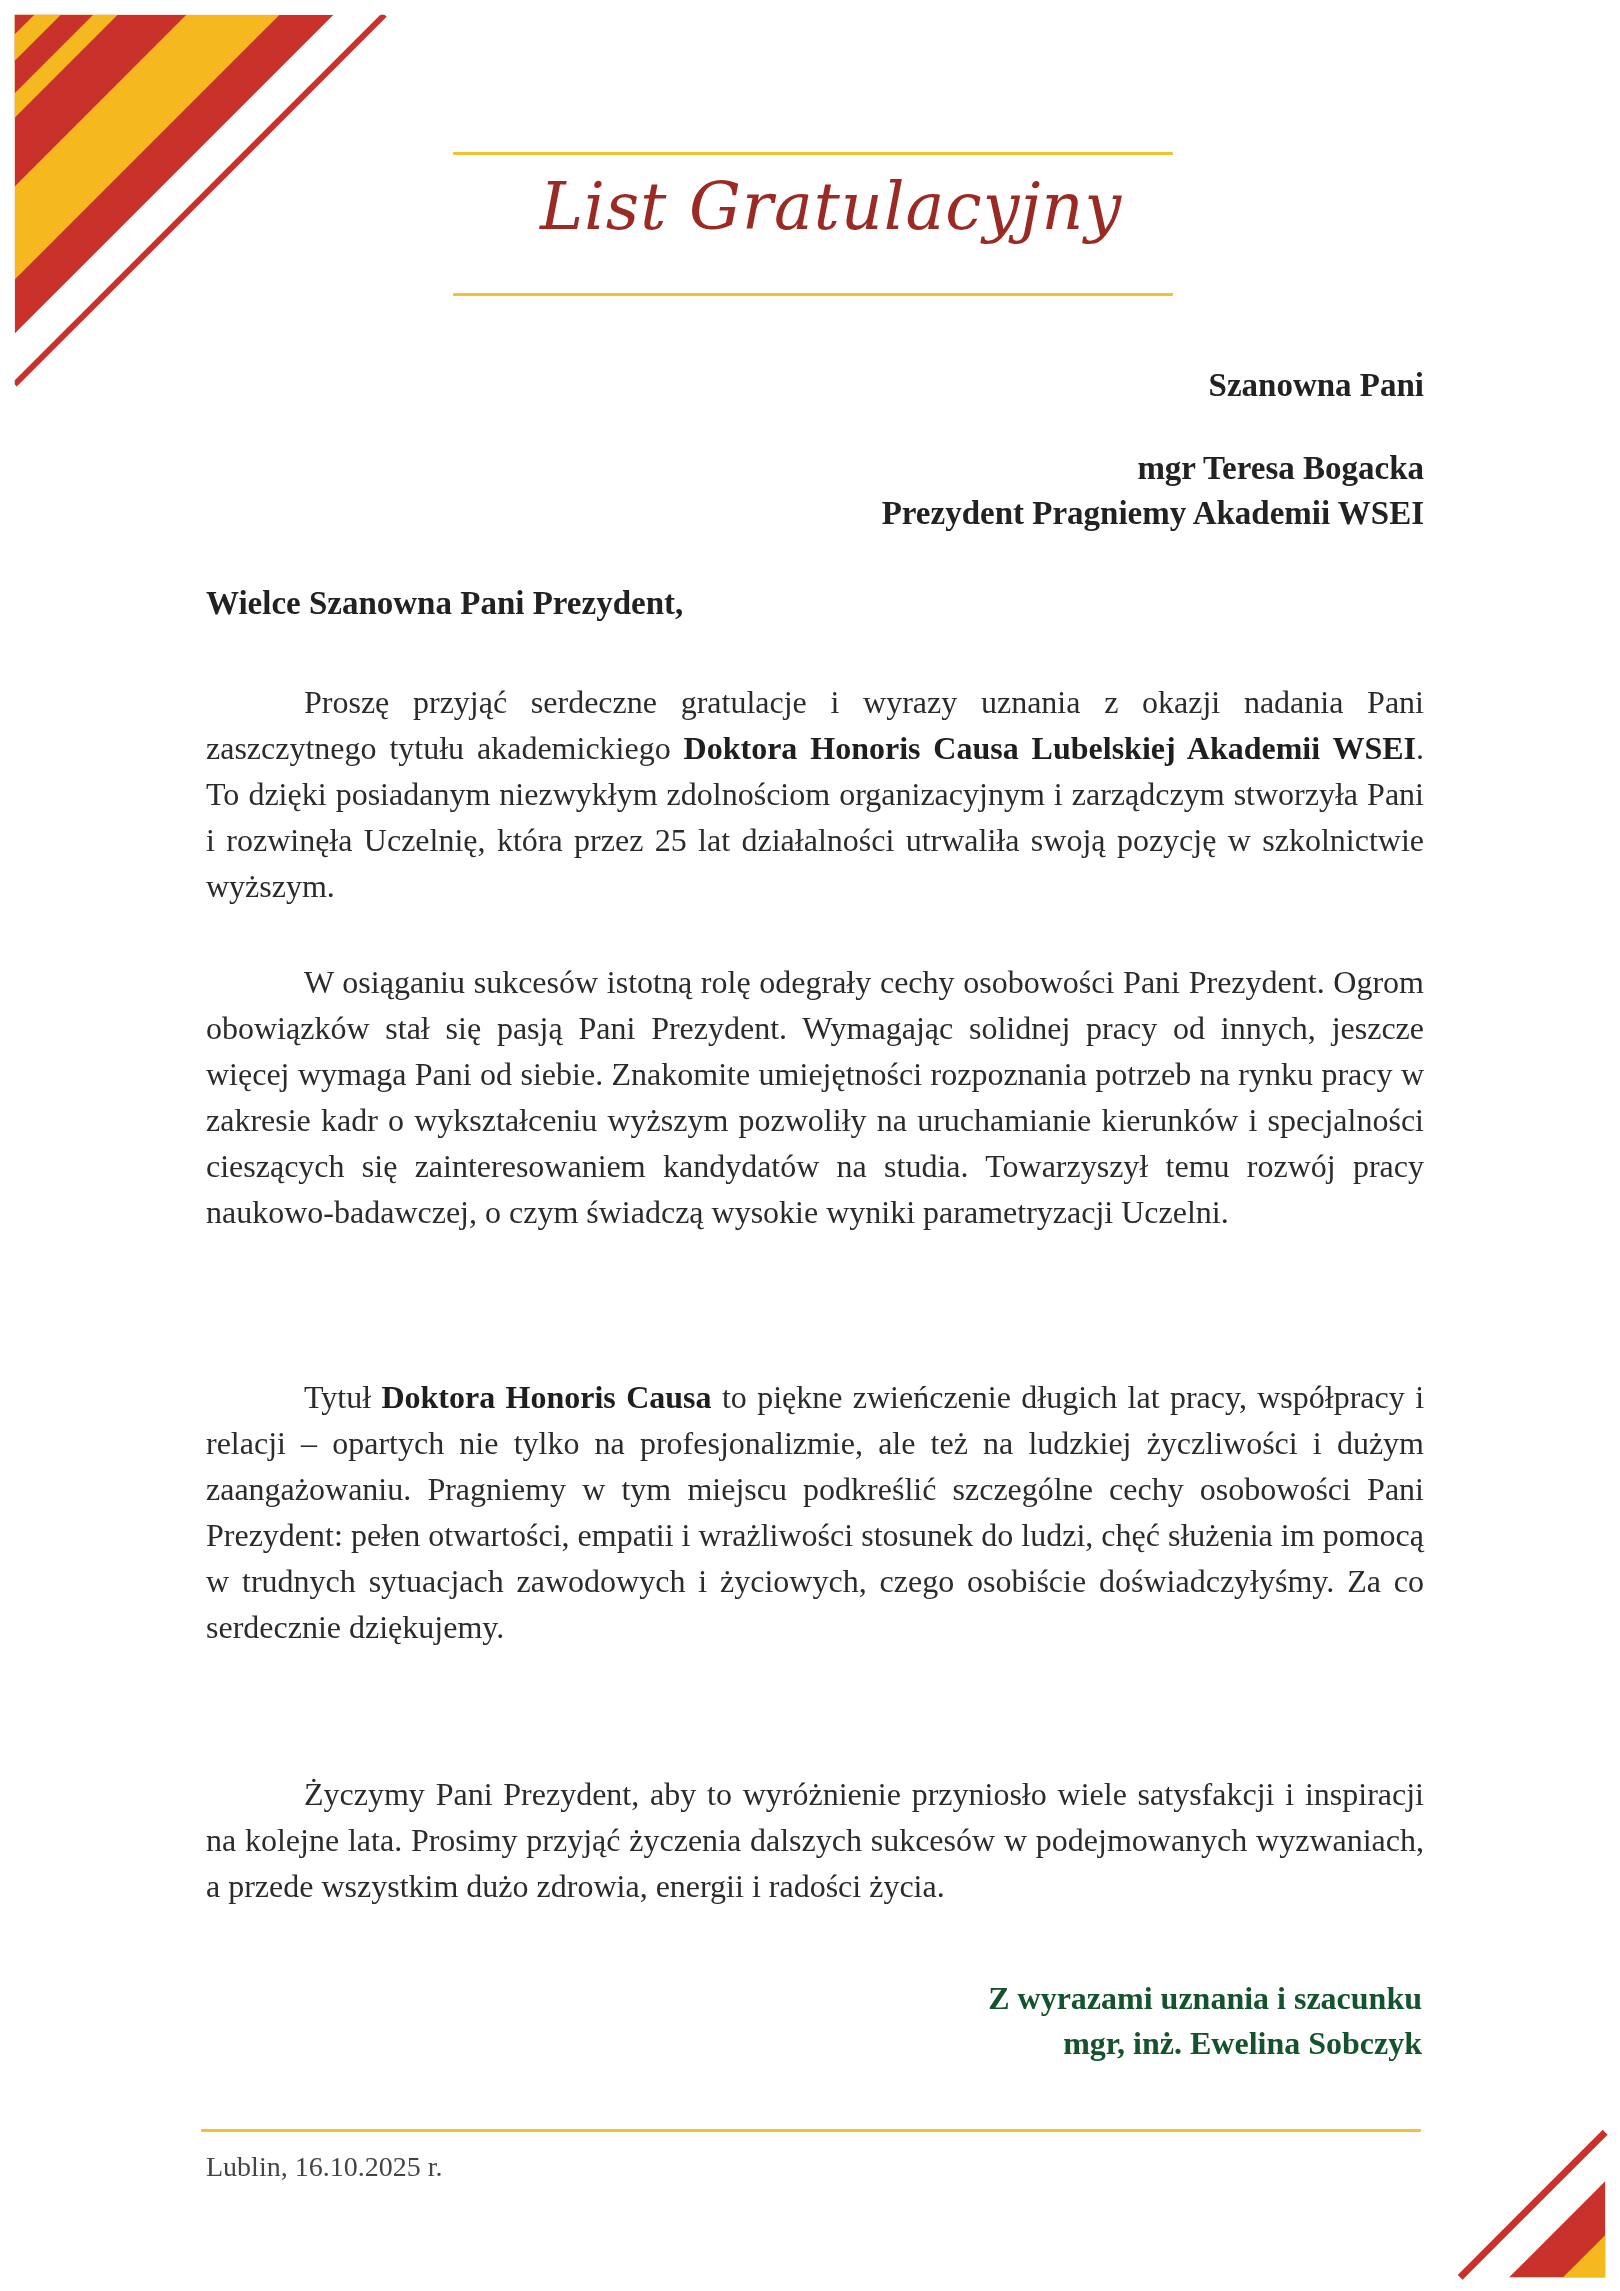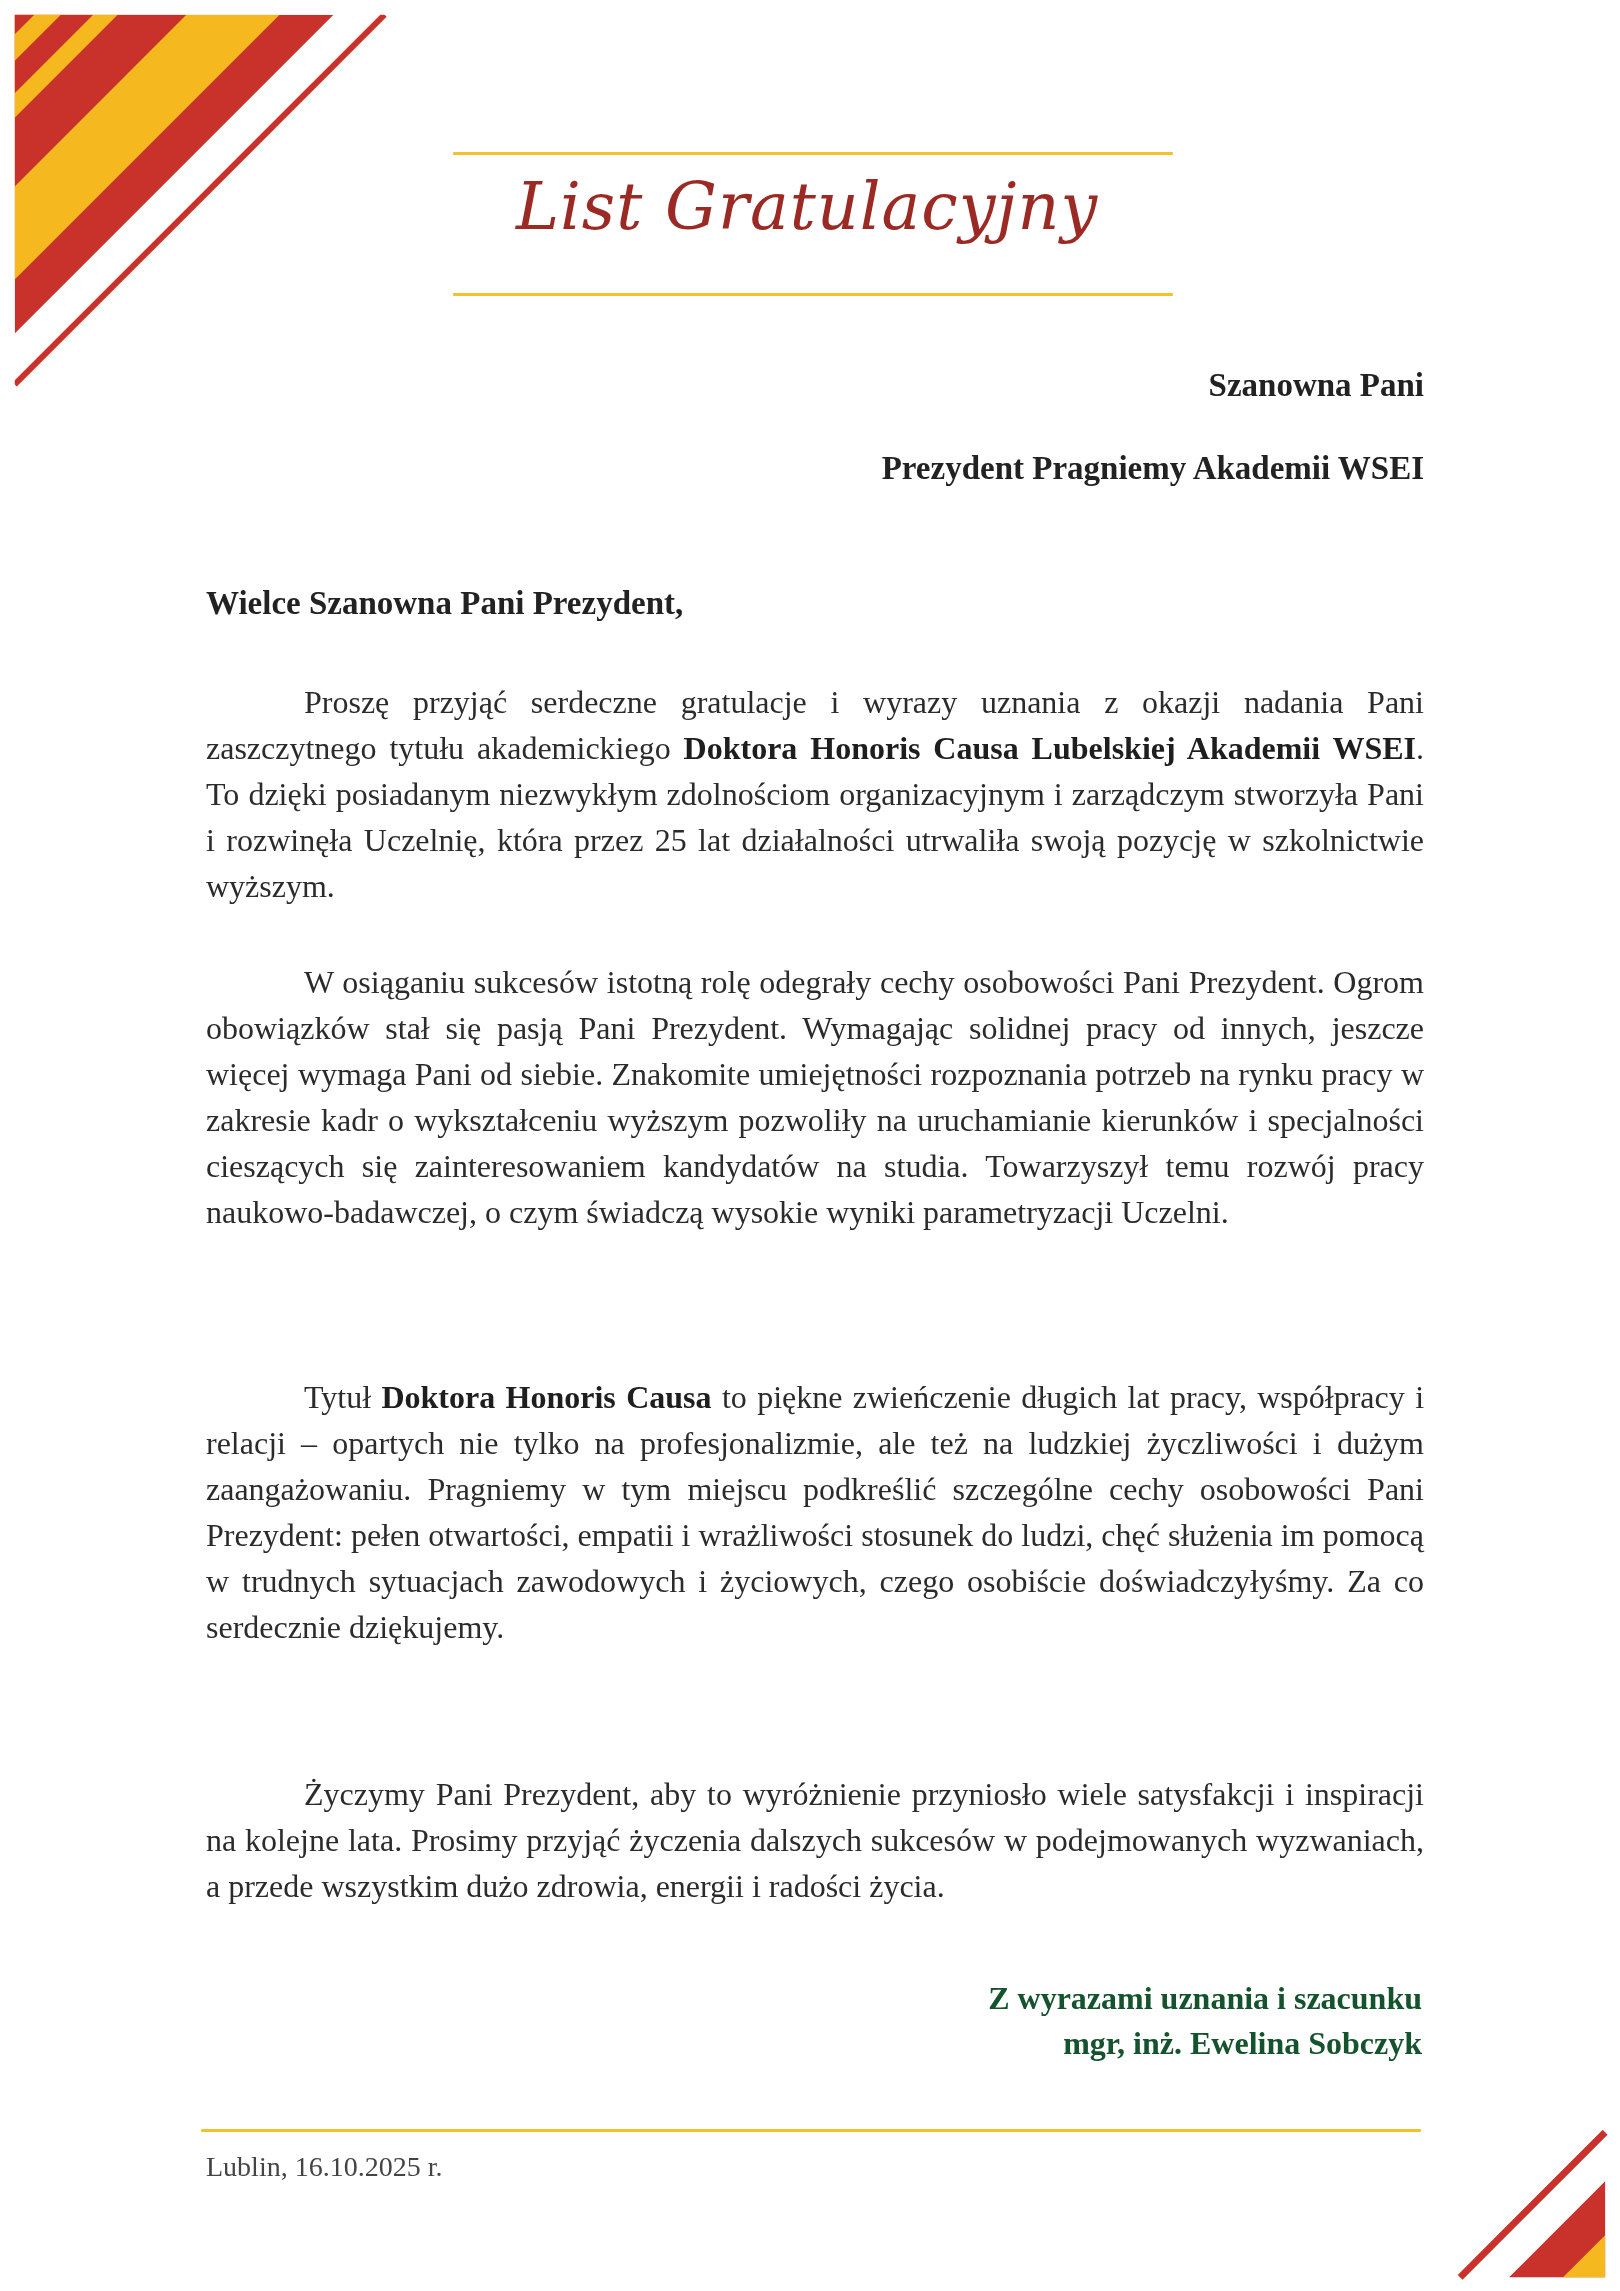--- a/index.html
+++ b/index.html
@@ -4,21 +4,21 @@
 <style>
   html, body { margin: 0; padding: 0; background: #ffffff; }
   body { width: 1620px; height: 2292px; position: relative; overflow: hidden; font-family: "Liberation Serif", "DejaVu Serif", serif; color: #2b2b2b; }
   .corner { position: absolute; }
   .corner-tl { left: 0; top: 0; width: 412px; height: 412px; }
   .corner-br { left: 1411px; top: 2098px; width: 209px; height: 194px; }
   .rule { position: absolute; height: 2.9px; background: #f2c12e; border-radius: 1px; }
   .rule-top1 { left: 453px; top: 152px; width: 720px; }
   .rule-top2 { left: 453px; top: 293px; width: 720px; }
   .rule-bottom { left: 201px; top: 2129px; width: 1220px; }
-  .title { position: absolute; left: 447px; top: 169px; width: 720px; text-align: center; font-family: "DejaVu Serif", serif; font-style: italic; font-size: 65px; color: #9b2a24; letter-spacing: 1px; }
+  .title { position: absolute; left: 471px; top: 169px; width: 720px; text-align: center; font-family: "DejaVu Serif", serif; font-style: italic; font-size: 65px; color: #9b2a24; letter-spacing: 1px; }
   .addressee { position: absolute; right: 196px; text-align: right; font-weight: bold; font-size: 33px; color: #222; line-height: 45px; }
   .addr-1 { top: 351px; margin-top: 12px; }
   .addr-2 { top: 446px; }
   .salutation { position: absolute; left: 206px; top: 585px; font-weight: bold; font-size: 33px; color: #222; }
   .para { position: absolute; left: 206px; width: 1218px; font-size: 32px; line-height: 46px; text-align: justify; text-indent: 98px; color: #2b2b2b; }
   .para b { color: #1e1e1e; }
   .p1 { top: 679px; }
   .p2 { top: 959px; }
   .p3 { top: 1374px; }
   .p4 { top: 1745px; margin-top: 26px; }
@@ -51,20 +51,21 @@
   <polygon points="198,85 198,183 100,183" fill="#c8322b"></polygon>
   <polygon points="198,140 198,183 155,183" fill="#f6b81f"></polygon>
 </svg>
 
 <div class="rule rule-top1"></div>
 <div class="title">List Gratulacyjny</div>
 <div class="rule rule-top2"></div>
 
 <div class="addressee addr-1">Szanowna Pani</div>
 <div class="addressee addr-2">
+  <div>mgr Teresa Bogacka</div>
   <div>Prezydent Pragniemy Akademii WSEI</div>
 </div>
 
 <div class="salutation">Wielce Szanowna Pani Prezydent,</div>
 
 <div class="para p1"><span>Proszę przyjąć serdeczne gratulacje i wyrazy uznania z okazji nadania Pani zaszczytnego tytułu akademickiego </span><b>Doktora Honoris Causa Lubelskiej Akademii WSEI</b><span>. To dzięki posiadanym niezwykłym zdolnościom organizacyjnym i zarządczym stworzyła Pani i rozwinęła Uczelnię, która przez 25 lat działalności utrwaliła swoją pozycję w szkolnictwie wyższym.</span></div>
 <div class="para p2"><span>W osiąganiu sukcesów istotną rolę odegrały cechy osobowości Pani Prezydent. Ogrom obowiązków stał się pasją Pani Prezydent. Wymagając solidnej pracy od innych, jeszcze więcej wymaga Pani od siebie. Znakomite umiejętności rozpoznania potrzeb na rynku pracy w zakresie kadr o wykształceniu wyższym pozwoliły na uruchamianie kierunków i specjalności cieszących się zainteresowaniem kandydatów na studia. Towarzyszył temu rozwój pracy naukowo-badawczej, o czym świadczą wysokie wyniki parametryzacji Uczelni.</span></div>
 <div class="para p3"><span>Tytuł </span><b>Doktora Honoris Causa</b><span> to piękne zwieńczenie długich lat pracy, współpracy i relacji – opartych nie tylko na profesjonalizmie, ale też na ludzkiej życzliwości i dużym zaangażowaniu. Pragniemy w tym miejscu podkreślić szczególne cechy osobowości Pani Prezydent: pełen otwartości, empatii i wrażliwości stosunek do ludzi, chęć służenia im pomocą w trudnych sytuacjach zawodowych i życiowych, czego osobiście doświadczyłyśmy. Za co serdecznie dziękujemy.</span></div>
 <div class="para p4"><span>Życzymy Pani Prezydent, aby to wyróżnienie przyniosło wiele satysfakcji i inspiracji na kolejne lata. Prosimy przyjąć życzenia dalszych sukcesów w podejmowanych wyzwaniach, a przede wszystkim dużo zdrowia, energii i radości życia.</span></div>
 

